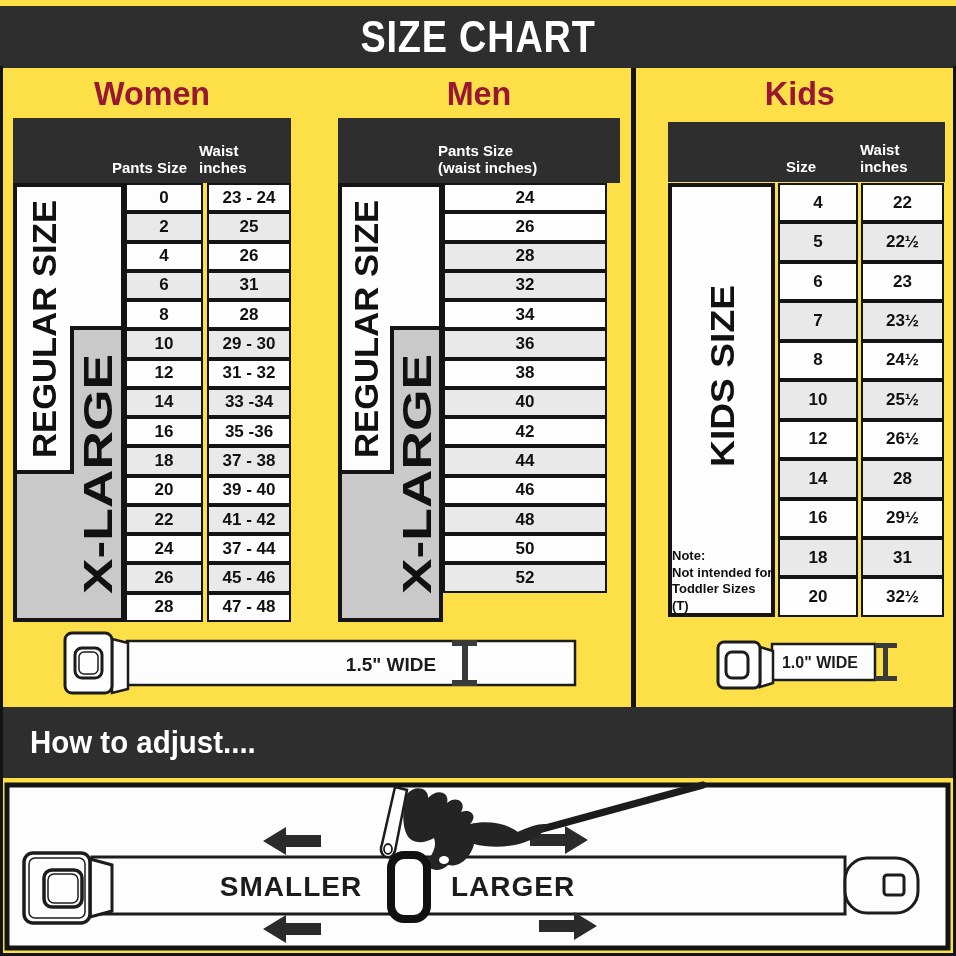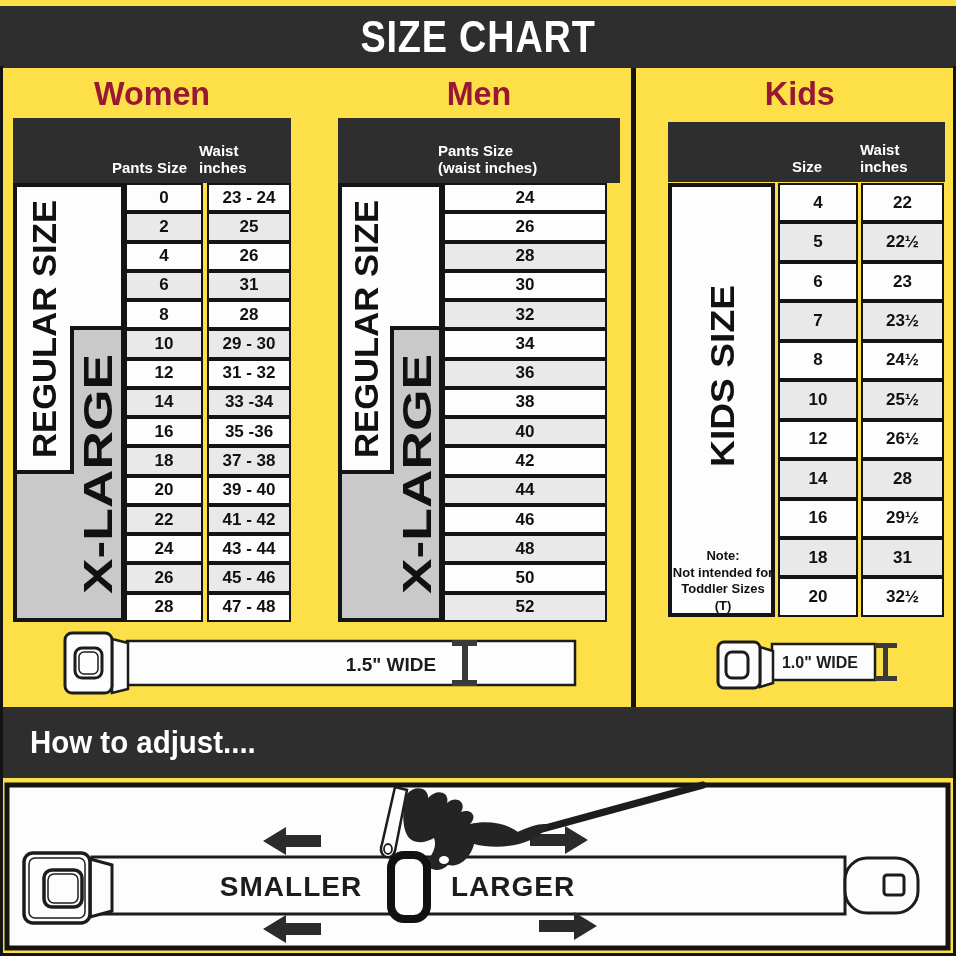--- a/index.html
+++ b/index.html
@@ -36,21 +36,21 @@
         align-items:center;justify-content:center;font-weight:700;font-size:17px;color:#111;}
   .cell.alt{background:#e9e9e9;}
   .wh{height:29.27px;}
   .kh{height:39.45px;}
   
   .abs-svg{position:absolute;}
   .svg-label-text{font-family:"Liberation Sans",sans-serif;font-weight:700;fill:#111;}
   .svg-belt-text{font-family:"Liberation Sans",sans-serif;font-weight:700;fill:#1c1c1c;}
   
   .kids-note{position:absolute;left:672px;top:548px;width:102px;font-weight:700;
-             font-size:13px;line-height:1.28;color:#111;text-align:center;}
+             font-size:13px;line-height:1.28;color:#111;}
 </style>
 </head>
 <body>
 
 <div id="page">
 
   <div class="title-band">
     <span class="title-text">SIZE CHART</span>
   </div>
 
@@ -105,21 +105,21 @@
         <div class="cell wh">26</div>
         <div class="cell wh alt">31</div>
         <div class="cell wh">28</div>
         <div class="cell wh alt">29 - 30</div>
         <div class="cell wh">31 - 32</div>
         <div class="cell wh alt">33 -34</div>
         <div class="cell wh">35 -36</div>
         <div class="cell wh alt">37 - 38</div>
         <div class="cell wh">39 - 40</div>
         <div class="cell wh alt">41 - 42</div>
-        <div class="cell wh">43 - 44</div>
+        <div class="cell wh">37 - 44</div>
         <div class="cell wh alt">45 - 46</div>
         <div class="cell wh">47 - 48</div>
       </div>
   </div>
 
   <div class="thead" style="left:338px;top:118px;width:282px;height:65px">
     <div class="th" style="left:100px;width:170px">
       <div>Pants Size</div>
       <div>(waist inches)</div>
     </div>
@@ -130,37 +130,36 @@
     <path d="M54,145 L103,145 L103,437 L2,437 L2,289 L54,289 Z" fill="#c9c9c9" stroke="#141414" stroke-width="4"></path>
     <text class="svg-label-text" x="28" y="146" transform="rotate(-90 28 146)" font-size="34" text-anchor="middle" dominant-baseline="central" textLength="258" lengthAdjust="spacingAndGlyphs">REGULAR SIZE</text>
     <text class="svg-label-text" x="79" y="291" transform="rotate(-90 79 291)" font-size="40" text-anchor="middle" dominant-baseline="central" textLength="240" lengthAdjust="spacingAndGlyphs">X-LARGE</text>
   </svg>
 
   <div class="grid" id="men-grid" style="left:443px;top:183px">
     <div class="col" id="men-col1" style="width:164px">
         <div class="cell wh">24</div>
         <div class="cell wh">26</div>
         <div class="cell wh alt">28</div>
-        <div class="cell wh">30</div>
         <div class="cell wh alt">32</div>
         <div class="cell wh">34</div>
         <div class="cell wh alt">36</div>
         <div class="cell wh">38</div>
         <div class="cell wh alt">40</div>
         <div class="cell wh">42</div>
         <div class="cell wh alt">44</div>
         <div class="cell wh">46</div>
         <div class="cell wh alt">48</div>
         <div class="cell wh">50</div>
         <div class="cell wh alt">52</div>
       </div>
   </div>
 
   <div class="thead" style="left:668px;top:122px;width:277px;height:60px">
-    <div class="th" style="left:124px;width:80px">Size</div>
+    <div class="th" style="left:118px;width:80px">Size</div>
     <div class="th" style="left:192px;width:83px">
       <div>Waist</div>
       <div>inches</div>
     </div>
   </div>
 
   <svg class="abs-svg" style="left:668px;top:183px" width="107" height="434" viewBox="0 0 107 434">
     <rect x="2" y="2" width="103" height="430" fill="#fdfdfd" stroke="#141414" stroke-width="4"></rect>
     <text class="svg-label-text" x="54" y="193" transform="rotate(-90 54 193)" font-size="34" text-anchor="middle" dominant-baseline="central" textLength="182" lengthAdjust="spacingAndGlyphs">KIDS SIZE</text>
   </svg>

